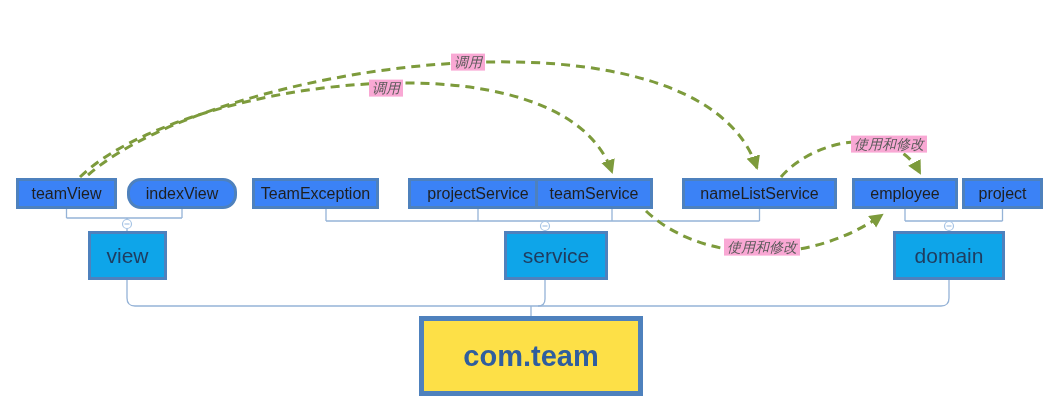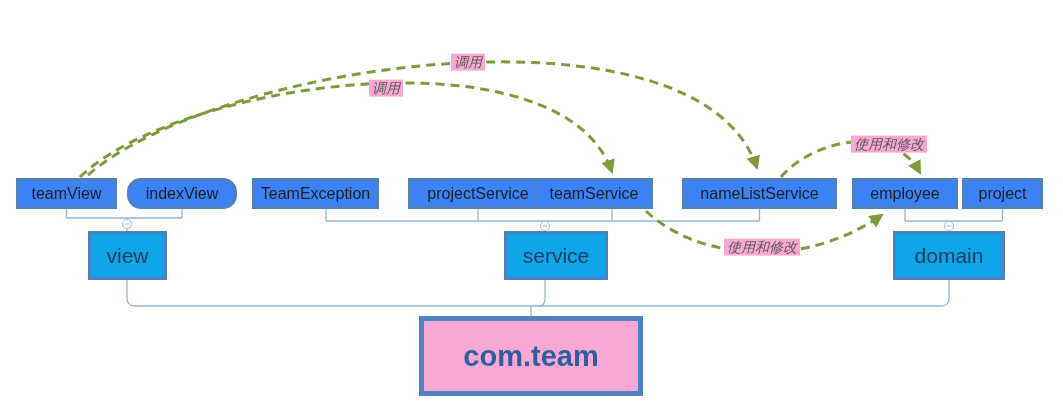--- a/index.html
+++ b/index.html
@@ -8,21 +8,21 @@
     font-family:"Liberation Sans","DejaVu Sans",sans-serif;overflow:hidden;
   }
   .layer{position:absolute;left:0;top:0;width:1063px;height:412px;}
   .node{
     position:absolute;box-sizing:border-box;display:flex;align-items:center;justify-content:center;
     border:3px solid #4e81bd;white-space:nowrap;
   }
   .leaf{background:#3b82f6;color:#1f1f1f;font-size:16px;top:178px;height:31px;}
   .pkg{background:#0ea5e9;color:#1f3c5f;font-size:21px;top:231px;height:49px;}
   .root{
-    background:#f9a8d4;color:#2f5e9e;font-size:29px;font-weight:bold;
+    background:#fde047;color:#2f5e9e;font-size:29px;font-weight:bold;
     border-width:5px;left:419px;top:316px;width:224px;height:80px;
   }
   .arc-label{
     position:absolute;transform:translate(-50%,-50%);
     font-size:14px;font-style:italic;color:#595959;background:#f9a8d4;
     padding:0 3px;white-space:nowrap;line-height:1.2;
   }
   .watermark{
     position:absolute;right:10px;top:386px;font-size:15px;color:#cfcfcf;white-space:nowrap;
   }

